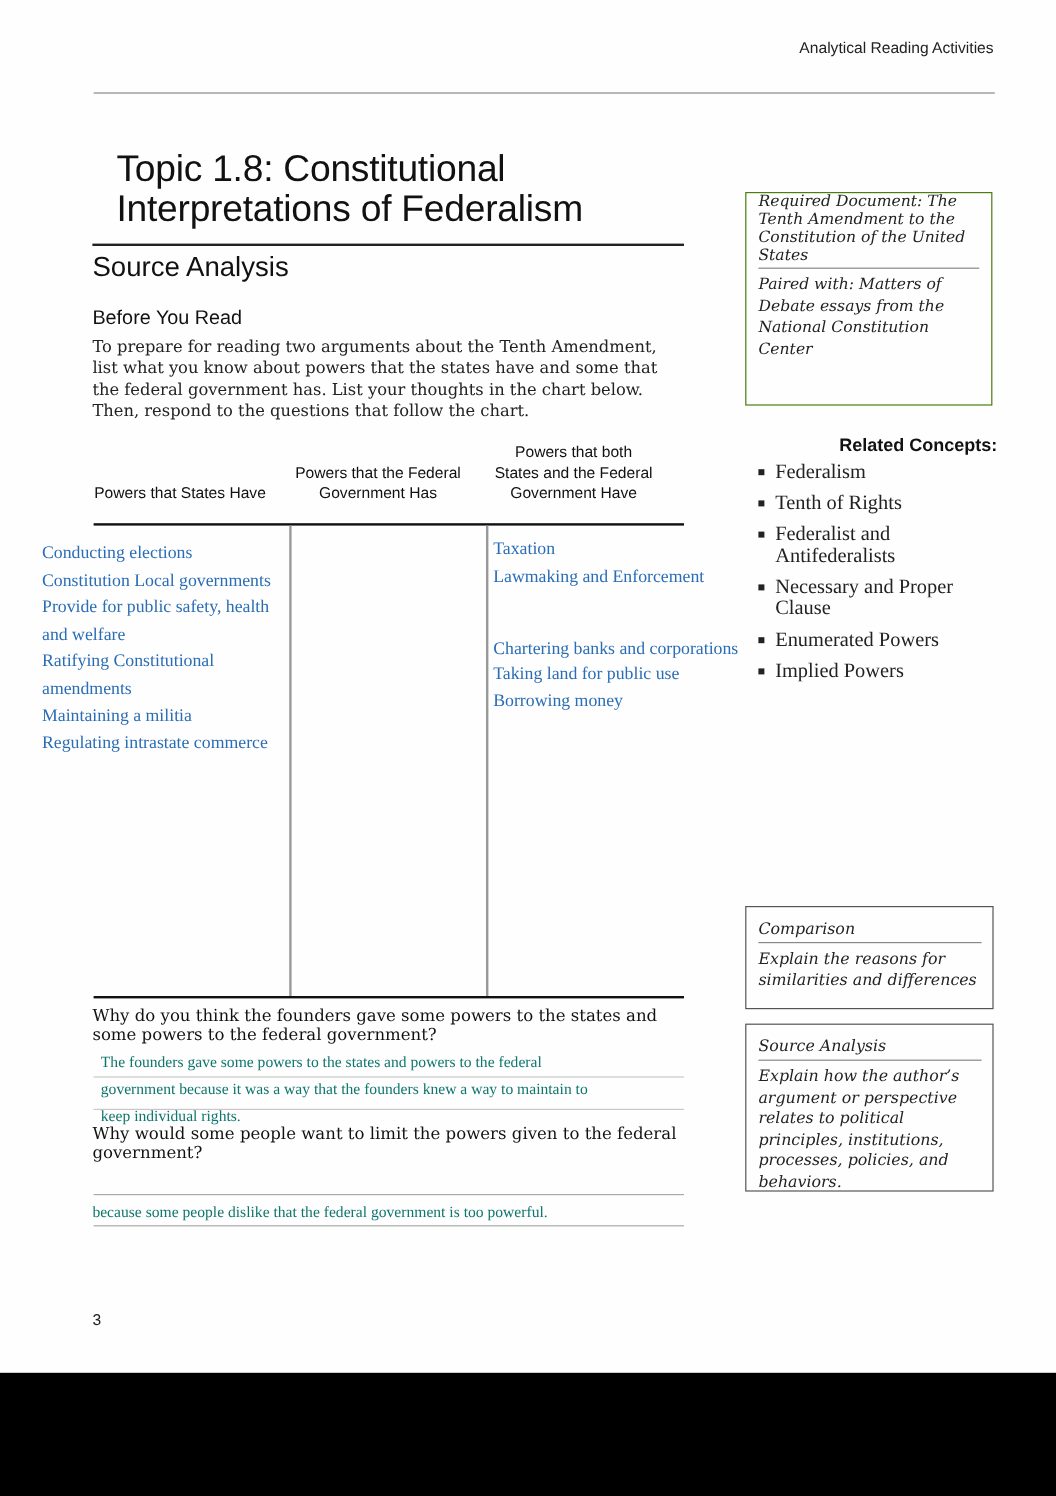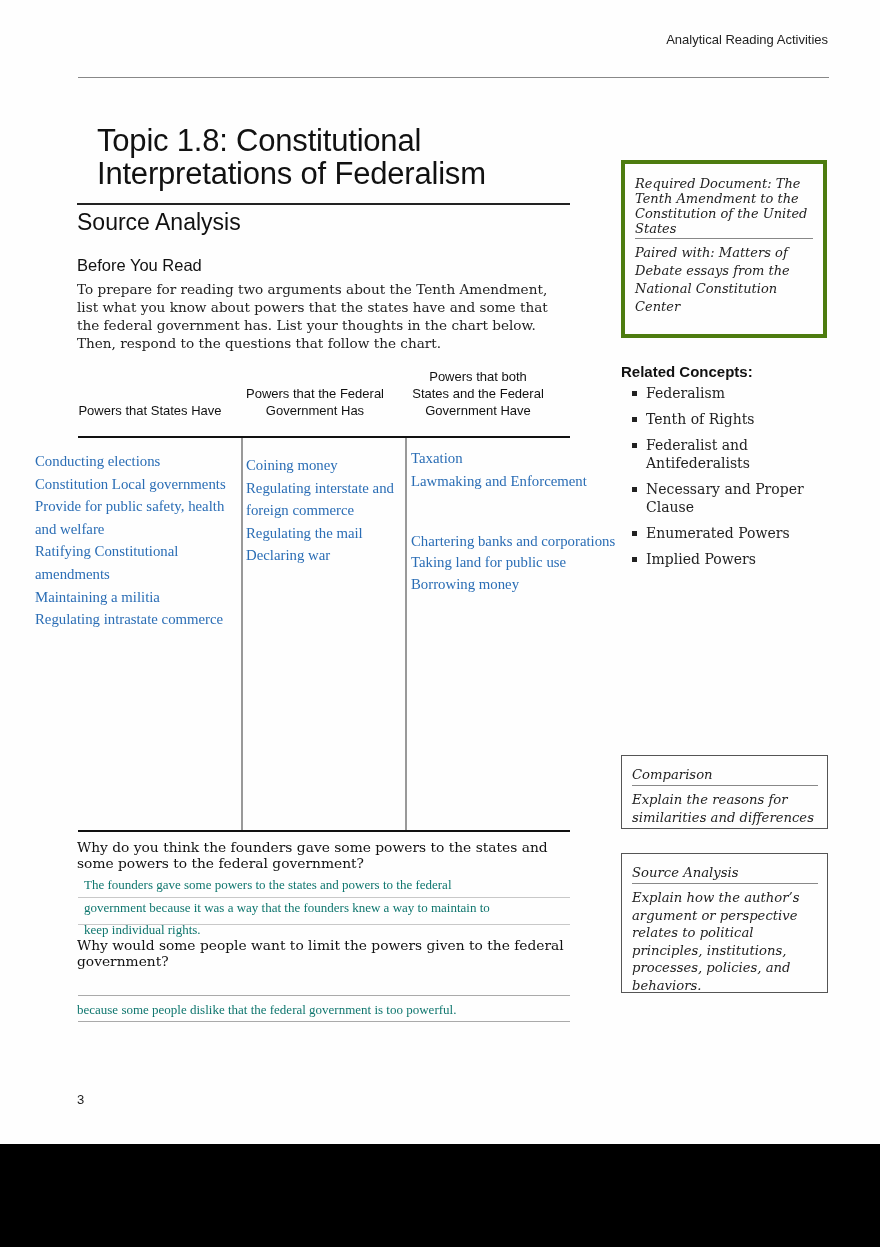--- a/index.html
+++ b/index.html
@@ -10,28 +10,28 @@
   .tnr { font-family: "Liberation Serif", serif; }
   .abs { position: absolute; }
   .header-label { right: 52px; top: 32px; font-size: 13px; color: #222; }
   .header-rule { left: 78px; top: 77px; width: 751px; height: 1px; background: #888; }
   .title { left: 77px; top: 124px; font-size: 31px; line-height: 33px; color: #111; letter-spacing: -0.2px; margin-left: 20px; }
   .title-rule { left: 77px; top: 203px; width: 493px; height: 2px; background: #222; }
   .subtitle { left: 77px; top: 209px; font-size: 23px; color: #111; }
   .before { left: 77px; top: 256px; font-size: 16.5px; color: #111; }
   .intro { left: 77px; top: 280px; width: 495px; font-size: 13.6px; line-height: 18px; color: #222; }
 
-  .doc-box { left: 621px; top: 160px; width: 206px; height: 178px; border: 4px solid #4d7c0f; box-sizing: border-box; padding: 12px 10px 0 10px; }
+  .doc-box { left: 621px; top: 160px; width: 206px; height: 178px; border: 1px solid #4d7c0f; box-sizing: border-box; padding: 0 10px 0 10px; }
   .doc-box .req { font-style: italic; font-size: 13px; line-height: 15px; color: #222; padding-bottom: 2px; border-bottom: 1px solid #888; }
   .doc-box .paired { font-style: italic; font-size: 13px; line-height: 18px; color: #222; margin-top: 5px; }
 
   .related { left: 621px; top: 363px; width: 210px; }
-  .related h3 { margin: 0 0 4px 0; font-size: 15px; font-weight: bold; color: #111; }
+  .related h3 { margin: 0 0 4px 0; font-size: 15px; font-weight: bold; color: #111; text-align: right; }
   .related ul { list-style: none; padding: 0; margin: 0; }
-  .related li { position: relative; padding-left: 25px; font-size: 14px; line-height: 18px; color: #222; margin-bottom: 8px; }
+  .related li { position: relative; padding-left: 25px; font-size: 17px; line-height: 18px; color: #222; margin-bottom: 8px; font-family: Liberation Serif, serif; }
   .related li .bullet { position: absolute; left: 11px; top: 7px; width: 5px; height: 5px; background: #222; }
 
   .th { top: 368px; text-align: center; font-size: 13px; line-height: 17px; color: #111; }
   .table-top-rule { left: 78px; top: 436px; width: 492px; height: 2px; background: #111; }
   .table-bottom-rule { left: 78px; top: 830px; width: 492px; height: 1.5px; background: #111; }
   .vline { top: 438px; width: 1.5px; height: 392px; background: #999; }
   .cell-list { font-size: 14.8px; line-height: 22.6px; color: #2a6db5; }
 
   .q { font-size: 13.8px; line-height: 16px; color: #111; width: 490px; }
   .ans-line { font-size: 13px; color: #0f766e; width: 492px; }
@@ -89,26 +89,20 @@
 
   <div class="abs tnr cell-list" style="left:35px; top:450px; width:206px;">
     <div>Conducting elections</div>
     <div>Constitution Local governments</div>
     <div>Provide for public safety, health and welfare</div>
     <div style="width:170px;">Ratifying Constitutional amendments</div>
     <div>Maintaining a militia</div>
     <div>Regulating intrastate commerce</div>
   </div>
 
-  <div class="abs tnr cell-list" style="left:246px; top:454px; width:158px;">
-    <div>Coining money</div>
-    <div>Regulating interstate and foreign commerce</div>
-    <div>Regulating the mail</div>
-    <div>Declaring war</div>
-  </div>
 
   <div class="abs tnr cell-list" style="left:411px; top:447px; width:215px;">
     <div>Taxation</div>
     <div>Lawmaking and Enforcement</div>
     <div style="white-space:nowrap;margin-top:38px;">Chartering banks and corporations</div>
     <div style="margin-top:-2px;">Taking land for public use</div>
     <div>Borrowing money</div>
   </div>
 
   <div class="abs serif q" style="left:77px; top:839px;">Why do you think the founders gave some powers to the states and some powers to the federal government?</div>
@@ -116,21 +110,21 @@
   <div class="abs rule-light" style="left:78px; top:897px; width:492px;"></div>
   <div class="abs tnr ans-line" style="left:84px; top:900px; white-space:nowrap;">government because it was a way that the founders knew a way to maintain to</div>
   <div class="abs rule-light" style="left:78px; top:924px; width:492px;"></div>
   <div class="abs tnr ans-line" style="left:84px; top:922px;">keep individual rights.</div>
 
   <div class="abs serif q" style="left:77px; top:937px;">Why would some people want to limit the powers given to the federal government?</div>
   <div class="abs rule-light" style="left:78px; top:995px; width:492px; background:#aaa;"></div>
   <div class="abs tnr ans-line" style="left:77px; top:1002px;">because some people dislike that the federal government is too powerful.</div>
   <div class="abs rule-light" style="left:78px; top:1021px; width:492px; background:#aaa;"></div>
 
-  <div class="abs serif small-box" style="top:755px; height:74px;">
+  <div class="abs serif small-box" style="top:755px; height:86px;">
     <div class="bt">Comparison</div>
     <div class="bb">Explain the reasons for similarities and differences</div>
   </div>
   <div class="abs serif small-box" style="top:853px; height:140px;">
     <div class="bt">Source Analysis</div>
     <div class="bb">Explain how the author’s argument or perspective relates to political principles, institutions, processes, policies, and behaviors.</div>
   </div>
 
   <div class="abs sans page-num">3</div>
 </div>

